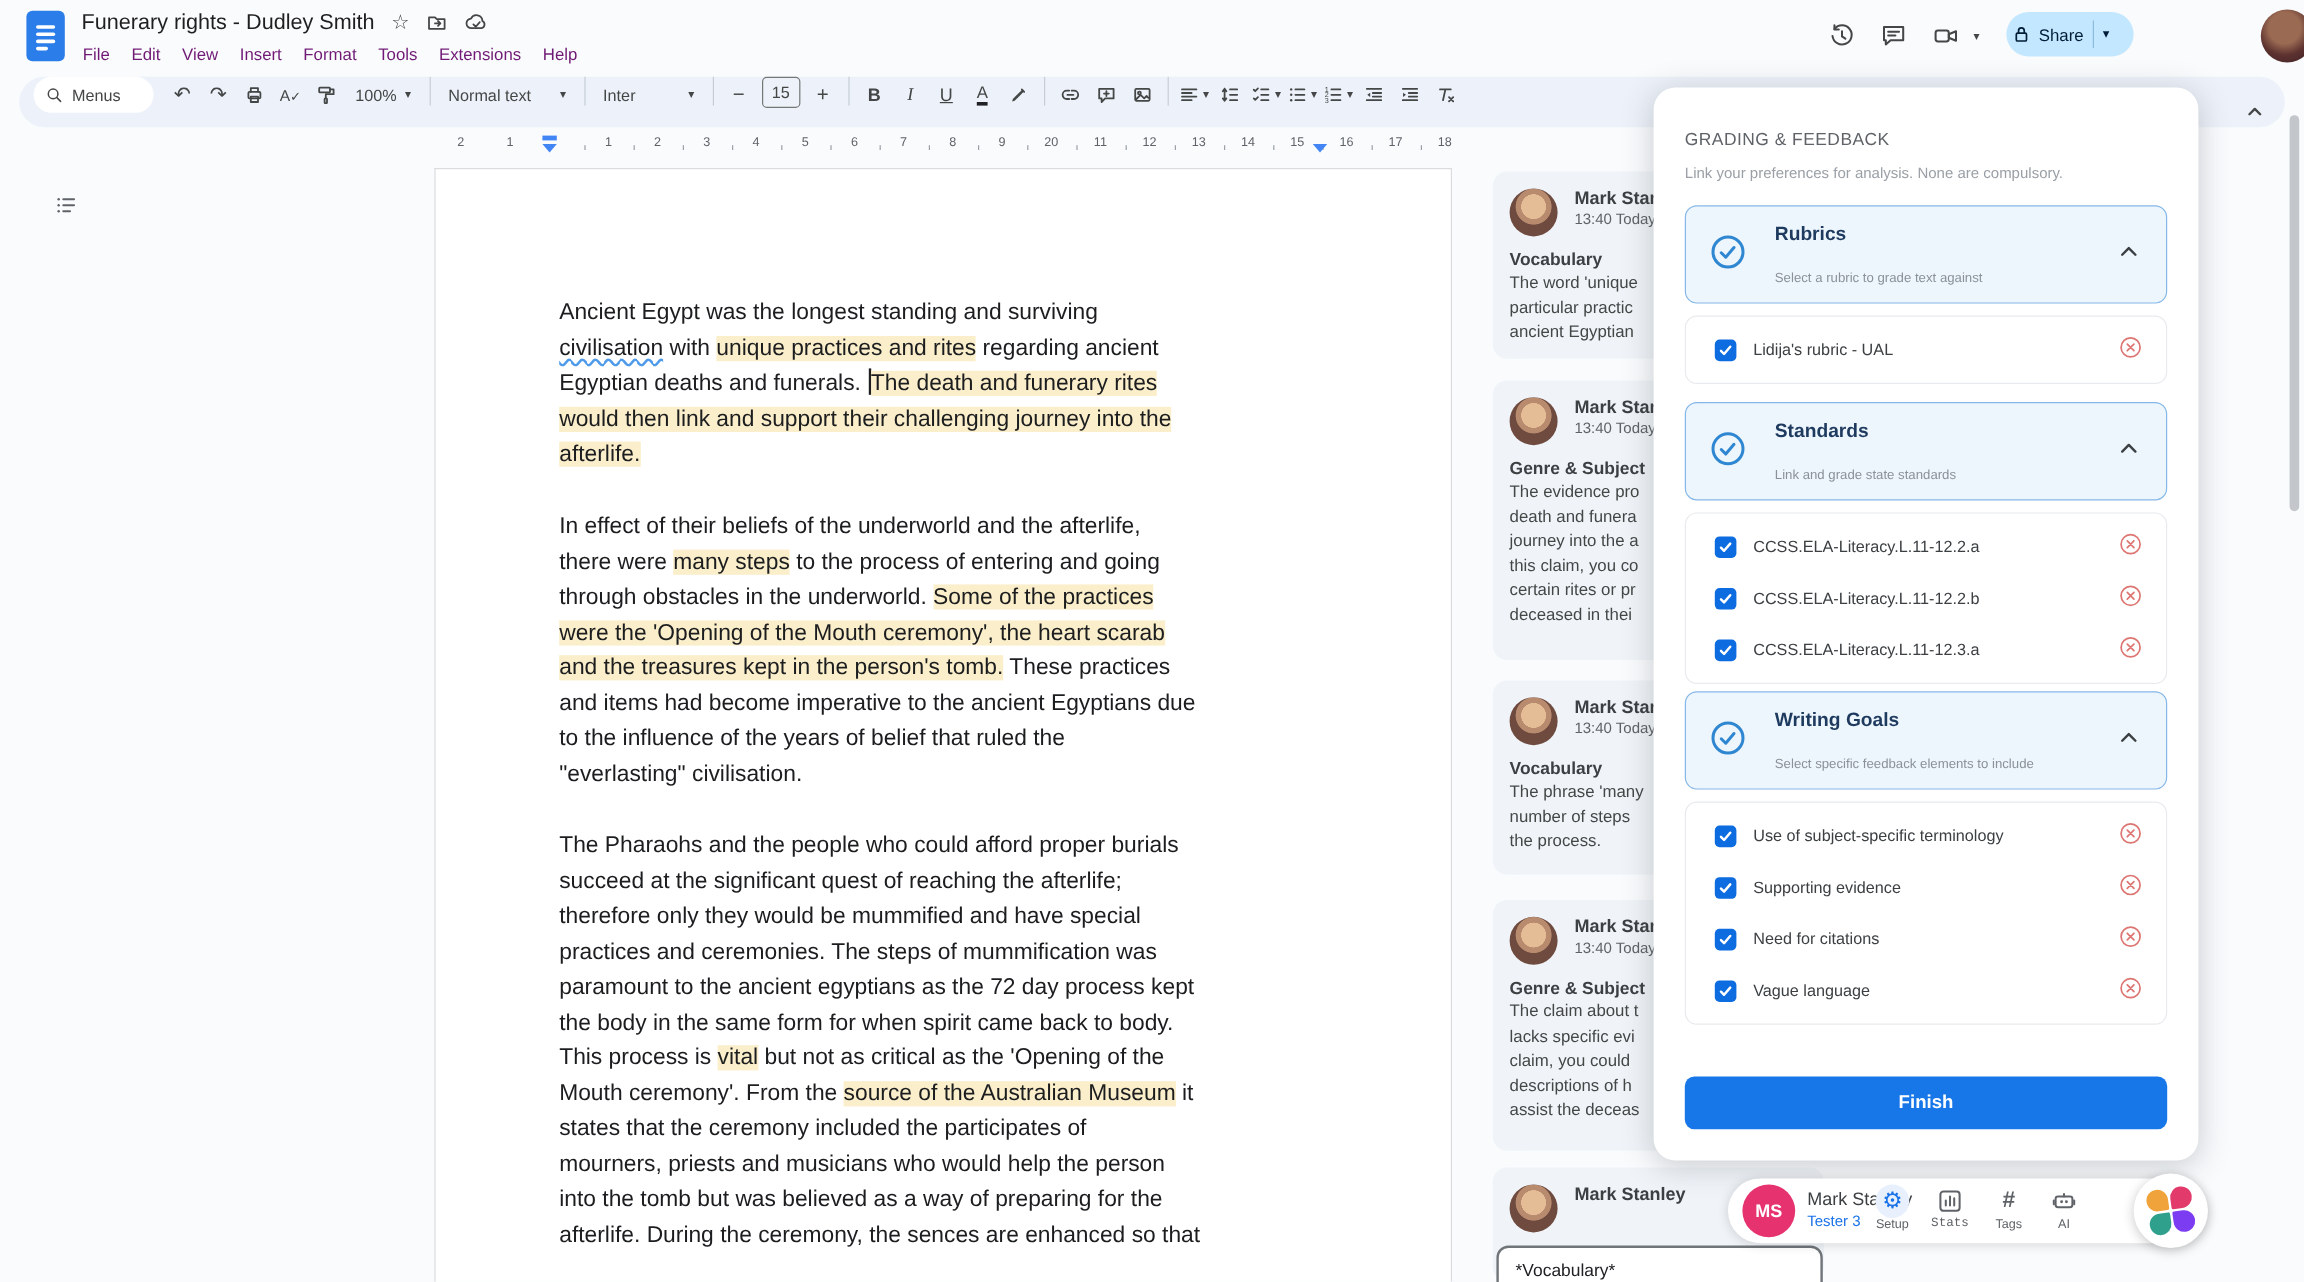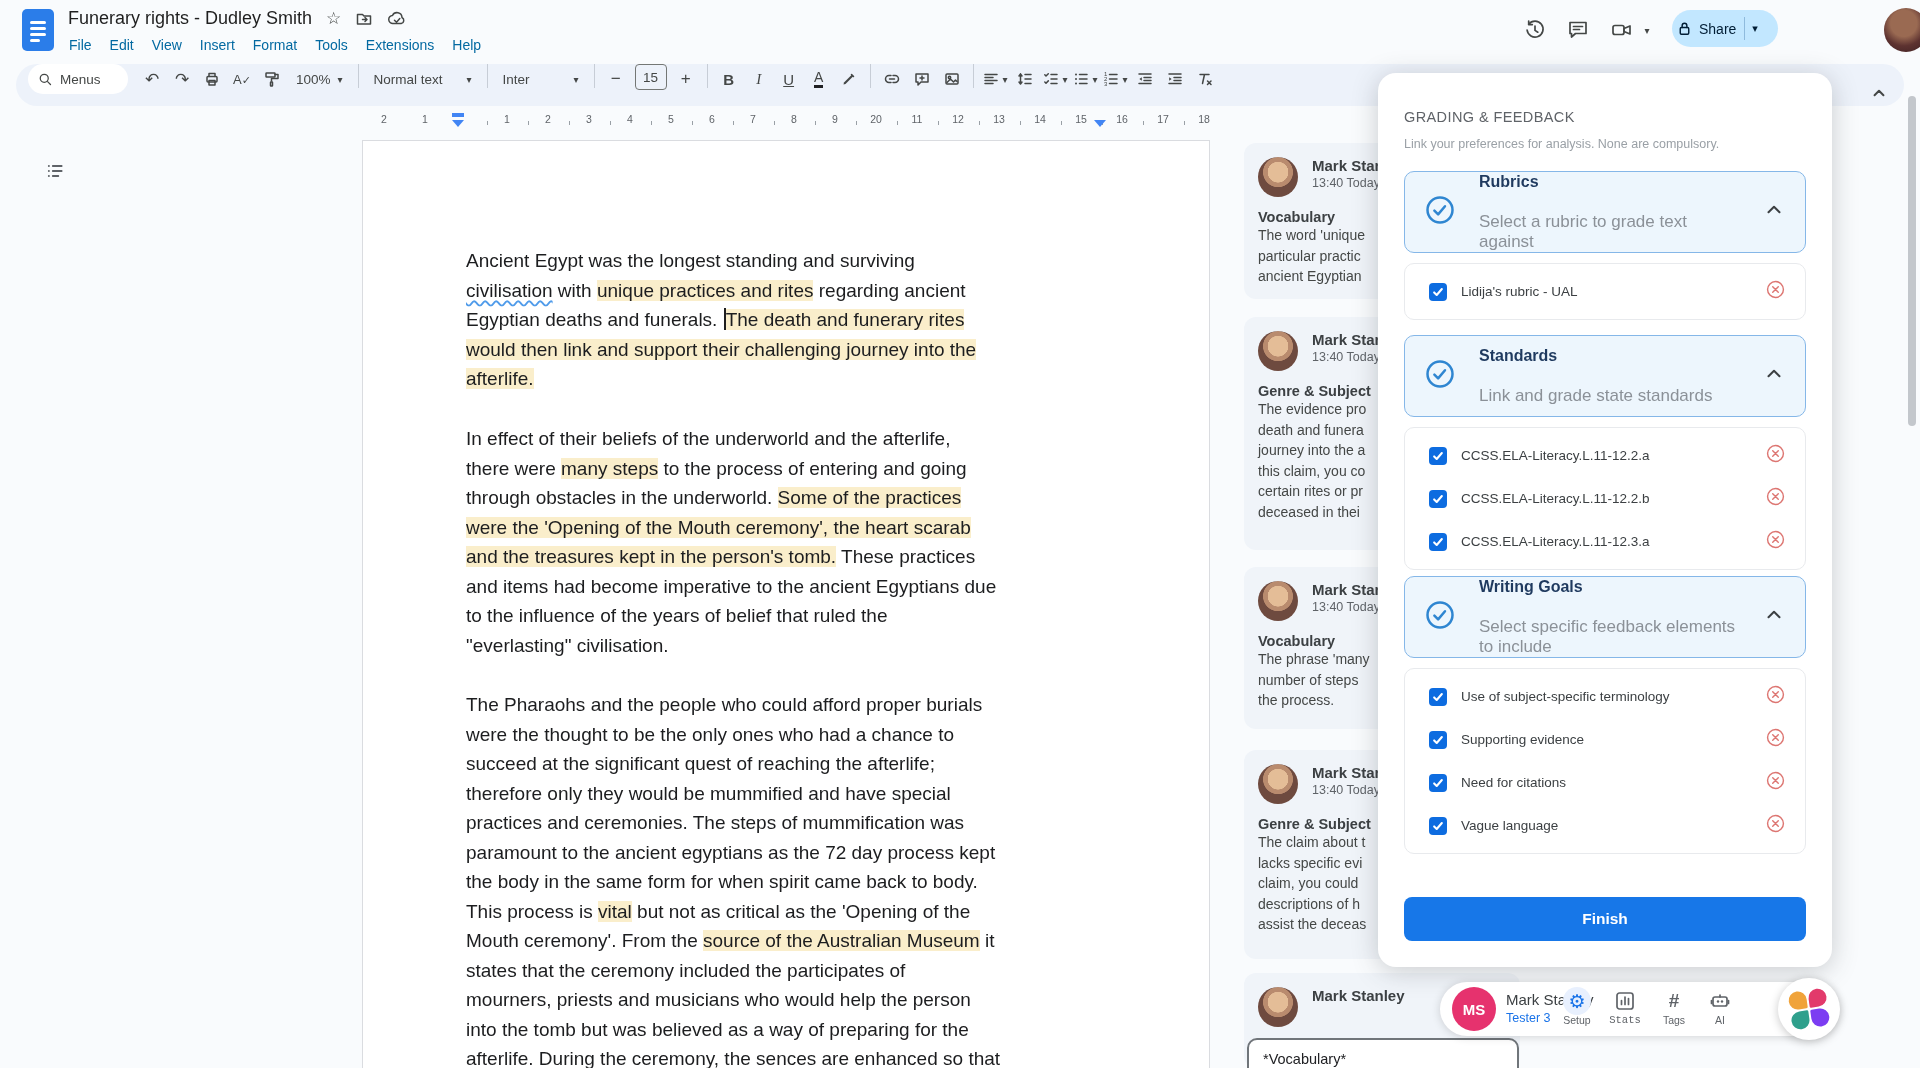--- a/index.html
+++ b/index.html
@@ -7,21 +7,21 @@
     font-family:"Liberation Sans","DejaVu Sans",sans-serif; color:#1f1f1f; }
 
   
   #appbar { position:absolute; left:0; top:0; width:1920px; height:60px; }
   .docsicon { position:absolute; left:22px; top:9px; width:32px; height:42px; background:#2b7de9; border-radius:5px; }
   .docsicon i { position:absolute; left:8px; height:3px; background:#fff; border-radius:2px; }
   .titlerow { position:absolute; left:68px; top:8px; display:flex; align-items:center; gap:14px; }
   .doctitle { font-size:18px; color:#1f1f1f; }
   .trow-ic { color:#444746; display:flex; align-items:center; }
   .menurow { position:absolute; left:60px; top:34px; display:flex; }
-  .menuitem { font-size:14px; color:#0369a1; padding:3px 9px; border-radius:6px; cursor:default; }
+  .menuitem { font-size:14px; color:#701a75; padding:3px 9px; border-radius:6px; cursor:default; }
 
   
   .tr-ic { position:absolute; top:16px; width:28px; height:28px; display:flex; align-items:center; justify-content:center; }
   .sharepill { position:absolute; left:1672px; top:10px; width:106px; height:37px; background:#c2e7ff; border-radius:19px;
     display:flex; align-items:center; color:#001d35; }
   .sharemain { display:flex; align-items:center; gap:6px; padding:0 8px 0 4px; }
   .sharediv { width:1px; height:23px; background:#8fbbdd; }
   .sharecaret { padding:0 10px 0 7px; font-size:11px; color:#001d35; }
   .avatar-top { position:absolute; left:1884px; top:8px; width:44px; height:44px; border-radius:50%;
     background:radial-gradient(circle at 45% 35%, #9a6a52 0 35%, #5d3230 60%, #3a1f22 100%); }
@@ -78,21 +78,21 @@
 
   
   #panel { position:absolute; left:1378px; top:73px; width:454px; height:894px; background:#fff; border-radius:18px;
     box-shadow:0 4px 26px rgba(60,64,67,.25); z-index:5; }
   #panel-heading { position:absolute; left:26px; top:36px; font-size:14.5px; letter-spacing:.4px; color:#5f6368; }
   #panel-sub { position:absolute; left:26px; top:64px; font-size:12.5px; color:#9aa0a6; }
   .sec-card { position:absolute; left:26px; width:402px; height:82px; background:#edf6fd; border:1.5px solid #85b7e8;
     border-radius:10px; display:flex; align-items:center; padding:0 20px; gap:24px; }
   .sec-titles { flex:1; }
   .sec-title { font-size:16px; font-weight:bold; color:#1f3a5f; }
-  .sec-subtitle { font-size:17px; color:#8b9198; margin-top:21px; }
+  .sec-subtitle { font-size:11px; color:#8b9198; margin-top:21px; }
   .sec-list { position:absolute; left:26px; width:402px; background:#fff; border:1px solid #e8eaed; border-radius:10px; padding:6px 0; }
   .sec-row { height:43px; display:flex; align-items:center; padding:0 20px 0 24px; gap:14px; }
   .cbx { width:18px; height:18px; background:#0d6ce0; border-radius:4px; display:flex; align-items:center; justify-content:center; flex:0 0 18px; }
   .rowlabel { flex:1; font-size:13.5px; color:#3c4043; }
   #finish-btn { position:absolute; left:26px; top:824px; width:402px; height:44px; background:#1777e8; border:none;
     border-radius:8px; color:#fff; font-size:15.5px; font-weight:bold; font-family:inherit; }
 
   
   #footerbar { position:absolute; left:1440px; top:982px; width:398px; height:54px; background:#fff; border-radius:27px;
     box-shadow:0 1px 10px rgba(0,0,0,.16); z-index:6; }
@@ -411,21 +411,20 @@
       <div class="dline"><span>there were </span><span class="hl ">many steps</span><span> to the process of entering and going</span></div>
       <div class="dline"><span>through obstacles in the underworld. </span><span class="hl ">Some of the practices</span></div>
       <div class="dline"><span class="hl ">were the 'Opening of the Mouth ceremony', the heart scarab</span></div>
       <div class="dline"><span class="hl ">and the treasures kept in the person's tomb.</span><span> These practices</span></div>
       <div class="dline"><span>and items had become imperative to the ancient Egyptians due</span></div>
       <div class="dline"><span>to the influence of the years of belief that ruled the</span></div>
       <div class="dline"><span>"everlasting" civilisation.</span></div>
     </div>
     <div class="para" style="top: 690px;">
       <div class="dline"><span>The Pharaohs and the people who could afford proper burials</span></div>
-      <div class="dline"><span>were the thought to be the only ones who had a chance to</span></div>
       <div class="dline"><span>succeed at the significant quest of reaching the afterlife;</span></div>
       <div class="dline"><span>therefore only they would be mummified and have special</span></div>
       <div class="dline"><span>practices and ceremonies. The steps of mummification was</span></div>
       <div class="dline"><span>paramount to the ancient egyptians as the 72 day process kept</span></div>
       <div class="dline"><span>the body in the same form for when spirit came back to body.</span></div>
       <div class="dline"><span>This process is </span><span class="hl ">vital</span><span> but not as critical as the 'Opening of the</span></div>
       <div class="dline"><span>Mouth ceremony'. From the </span><span class="hl ">source of the Australian Museum</span><span> it</span></div>
       <div class="dline"><span>states that the ceremony included the participates of</span></div>
       <div class="dline"><span>mourners, priests and musicians who would help the person</span></div>
       <div class="dline"><span>into the tomb but was believed as a way of preparing for the</span></div>

